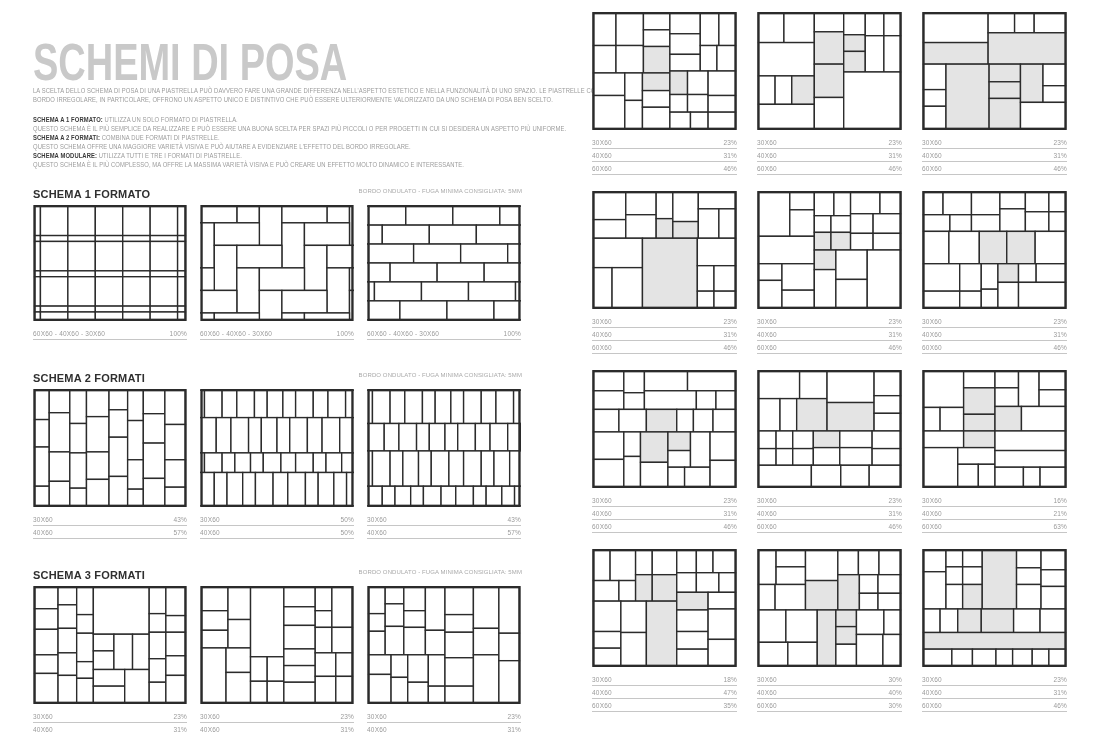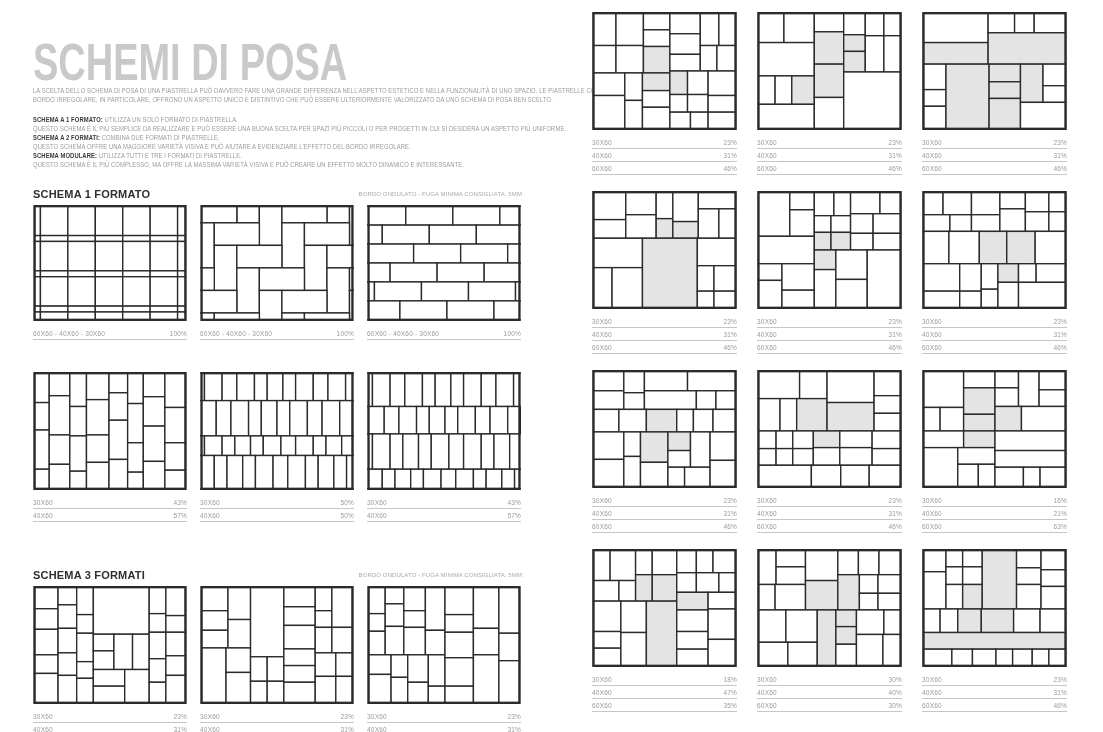--- a/index.html
+++ b/index.html
@@ -9,21 +9,21 @@
   .right-panel{position:absolute;left:592px;top:12px;width:475px;}
   .page-title{position:absolute;left:0;top:20px;font-size:52px;font-weight:bold;color:#c9c9c9;
               white-space:nowrap;transform:scaleX(.73);transform-origin:0 0;letter-spacing:0;}
   .intro{position:absolute;left:0;top:74px;width:100%;}
   .descs{position:absolute;left:0;top:103px;width:100%;}
   .tline{font-size:6.3px;line-height:9px;color:#9b9b9b;white-space:nowrap;
          transform:scaleX(.93);transform-origin:0 0;letter-spacing:.1px;}
   .tline b{color:#3b3b3b;font-weight:bold;}
   .section{position:absolute;left:0;width:100%;}
   .sec1{top:176px;} .sec2{top:360px;} .sec3{top:557px;}
-  .sec-head{display:flex;justify-content:space-between;align-items:center;margin-bottom:5px;}
+  .sec-head{display:flex;justify-content:space-between;align-items:flex-start;margin-bottom:5px;}
   .sec-title{font-size:11px;font-weight:bold;color:#2f2f2f;letter-spacing:.2px;}
   .sec-note{font-size:6px;color:#a9a9a9;letter-spacing:.1px;}
   .cards{display:flex;gap:13px;}
   .card{width:154px;}
   .right-panel .card{width:145px;}
   .rgrid{display:grid;grid-template-columns:repeat(3,145px);column-gap:20px;row-gap:16px;}
   svg.diagram{display:block;}
   .tbl{margin-top:6px;}
   .trow{display:flex;justify-content:space-between;align-items:baseline;
         padding:3px 0 2px 0;border-bottom:1px solid #c6c6c6;}
@@ -213,20 +213,24 @@
               <div class="trow">
                 <span class="tlabel">60X60 - 40X60 - 30X60</span>
                 <span class="tval">100%</span>
               </div>
             </div>
           </div>
         </div>
     </section>
 
     <section class="section sec2">
+      <div class="sec-head">
+        <div class="sec-title">SCHEMA 2 FORMATI</div>
+        <div class="sec-note">BORDO ONDULATO - FUGA MINIMA CONSIGLIATA: 5MM</div>
+      </div>
       <div class="cards" id="sec1-cards">
           <div class="card">
             <svg class="diagram" width="154" height="118" viewBox="-1.2 -1.2 156.4 120.4">
               <rect x="0" y="0" width="15" height="30" fill="#ffffff" stroke="#2b2b2b" stroke-width="1.4"></rect>
               <rect x="0" y="30" width="15" height="28" fill="#ffffff" stroke="#2b2b2b" stroke-width="1.4"></rect>
               <rect x="0" y="58" width="15" height="40" fill="#ffffff" stroke="#2b2b2b" stroke-width="1.4"></rect>
               <rect x="0" y="98" width="15" height="20" fill="#ffffff" stroke="#2b2b2b" stroke-width="1.4"></rect>
               <rect x="15" y="0" width="21" height="23" fill="#ffffff" stroke="#2b2b2b" stroke-width="1.4"></rect>
               <rect x="15" y="23" width="21" height="40" fill="#ffffff" stroke="#2b2b2b" stroke-width="1.4"></rect>
               <rect x="15" y="63" width="21" height="30" fill="#ffffff" stroke="#2b2b2b" stroke-width="1.4"></rect>

